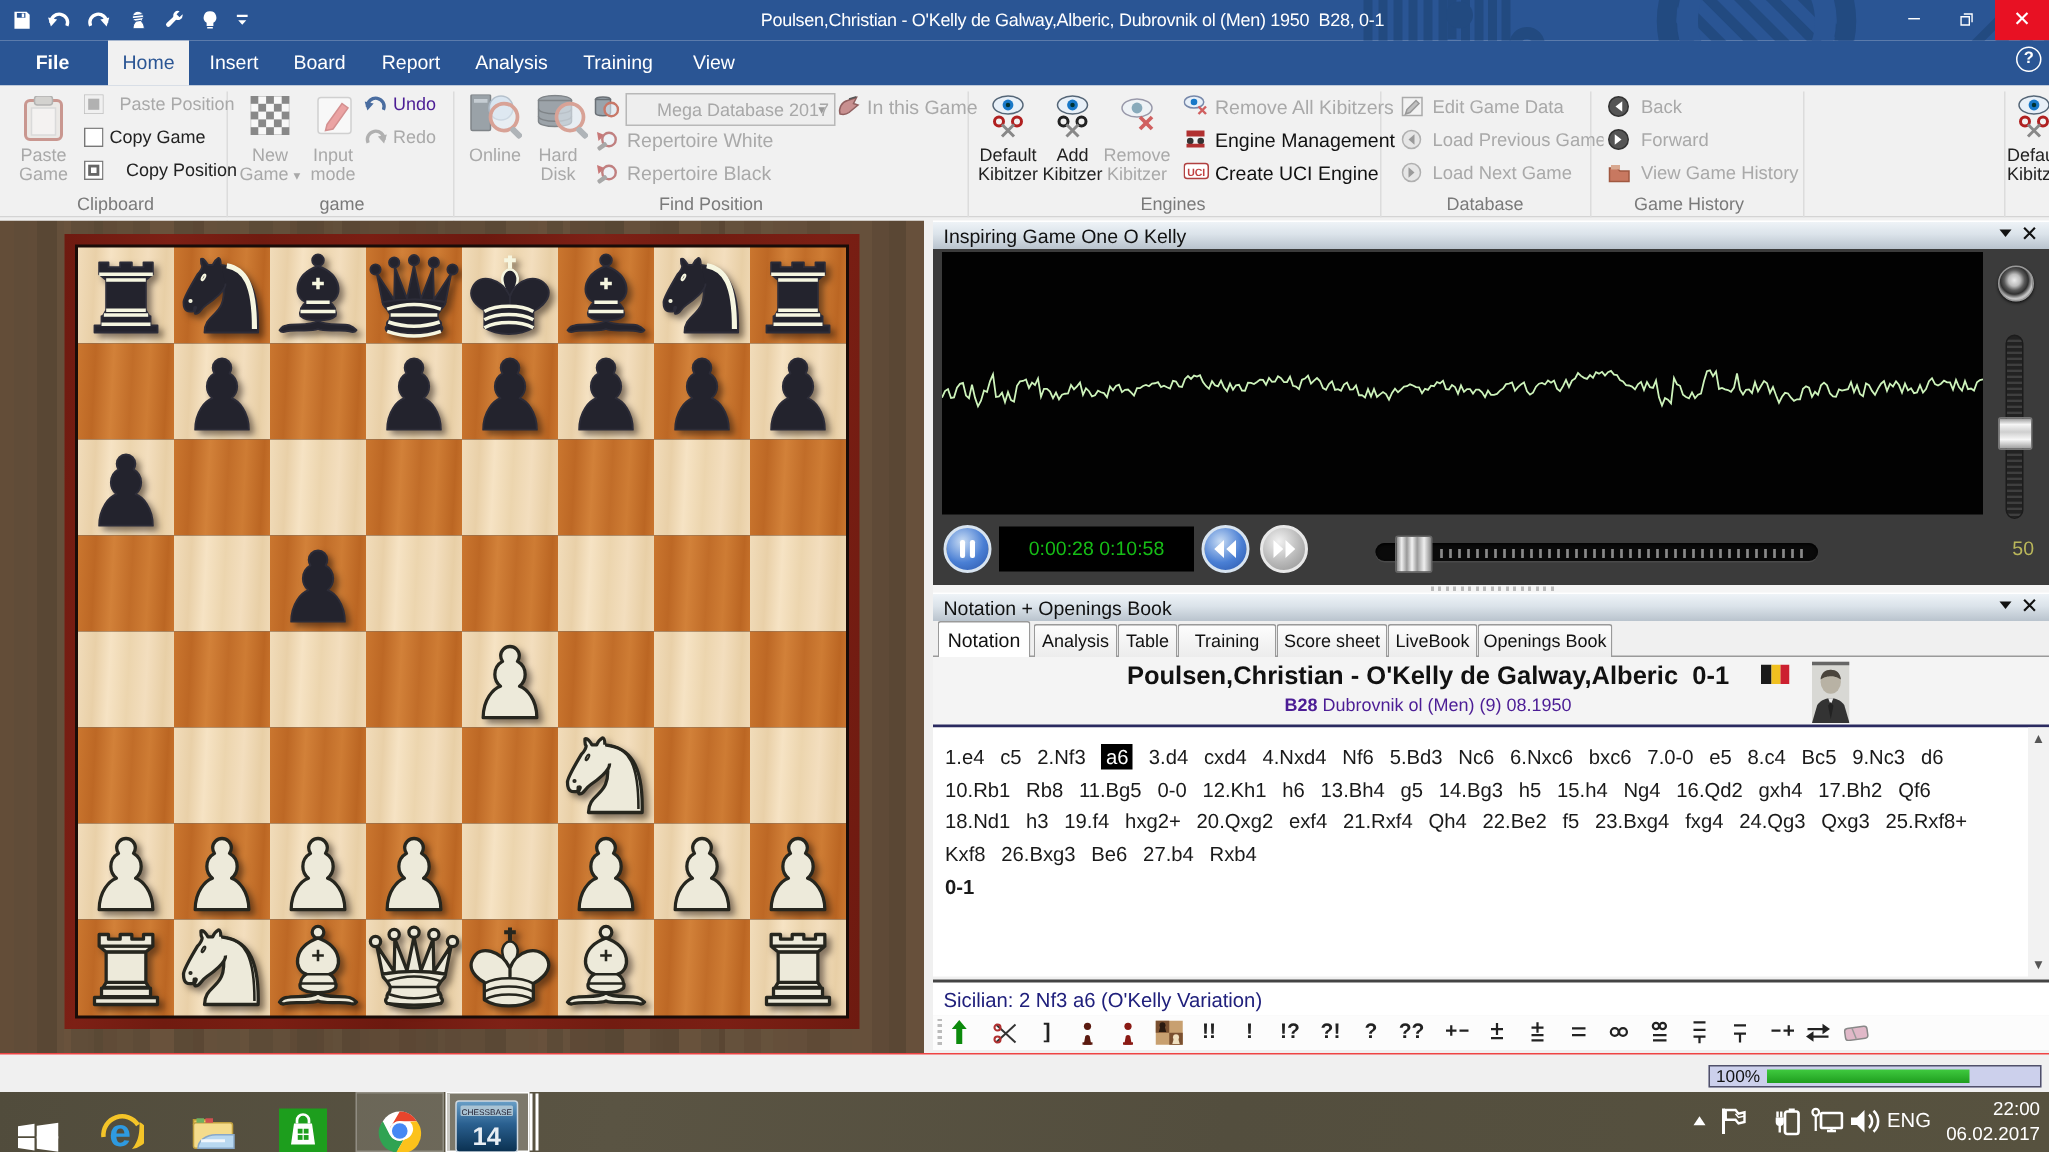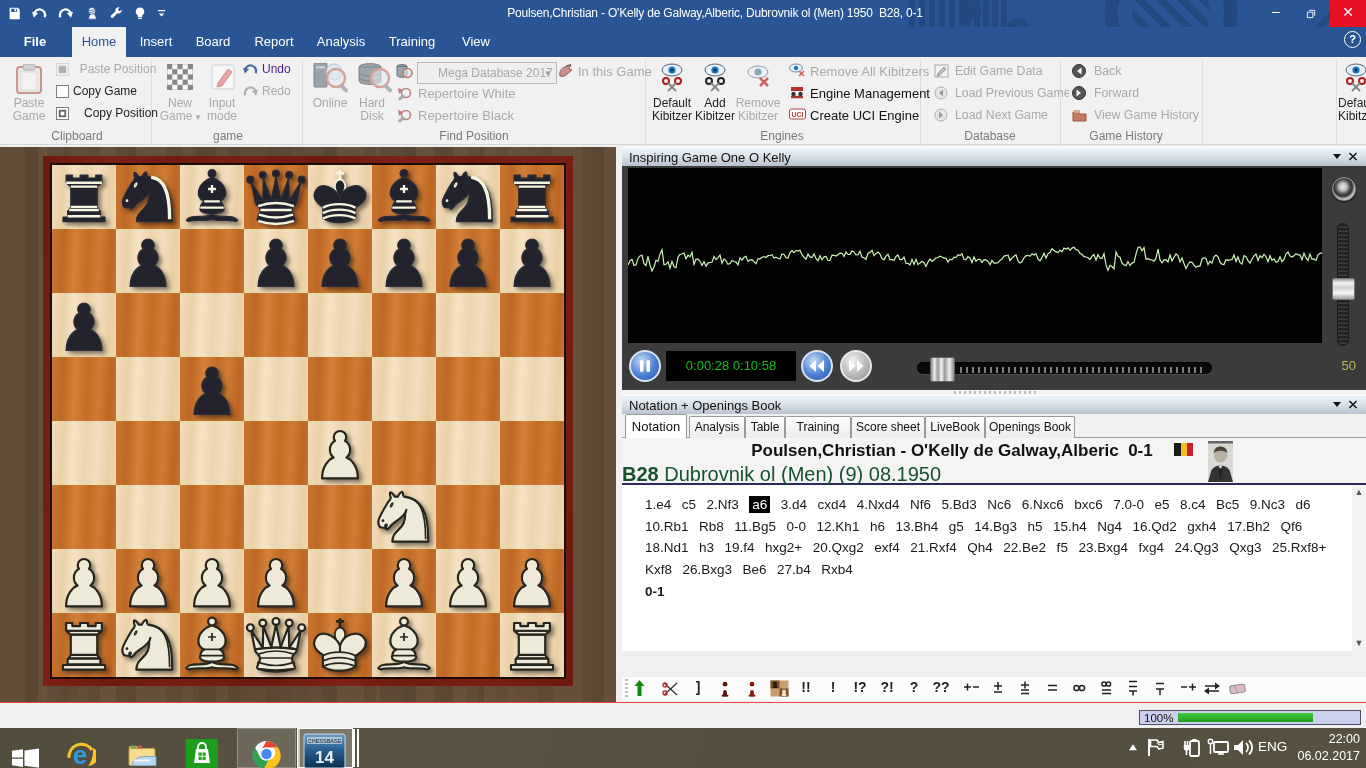--- a/index.html
+++ b/index.html
@@ -51,24 +51,24 @@
 #voltrack{position:absolute;left:715px;top:57px;width:12px;height:123px;background:repeating-linear-gradient(#222 0px,#222 2px,#3f3f3f 3px,#3f3f3f 4px);border-radius:6px;border:1px solid #1c1c1c}
 #volthumb{position:absolute;left:710px;top:112px;width:23px;height:22px;background:linear-gradient(#9a9a9a 0,#f5f5f5 20%,#cfcfcf 45%,#f7f7f7 70%,#9f9f9f 100%);border:1px solid #777;border-radius:2px}
 #vol50{position:absolute;left:706px;top:192px;width:28px;text-align:right;color:#b9b65a;font-size:13px}
 
 #notpanel{position:absolute;left:0;top:250px;width:744px;height:307px}
 #tabs{position:absolute;left:0;top:19px;width:744px;height:24px;background:#f0f0f0;border-bottom:1px solid #9a9a9a;font-size:12px;color:#111}
 .tab{position:absolute;top:2px;height:22px;border:1px solid #9a9a9a;border-bottom:none;background:linear-gradient(#fdfdfd,#ececec);text-align:center;line-height:21px;border-radius:2px 2px 0 0}
 .tab.active{background:#fff;height:24px;top:0;z-index:3;line-height:24px;font-size:13px}
 #gamehdr{position:absolute;left:0;top:43px;width:744px;height:47px;background:#f4f4f4;border-bottom:2px solid #2a2a60}
 #ghl1{position:absolute;left:0;top:3px;width:660px;text-align:center;font-weight:bold;font-size:17px;color:#111}
-#ghl2{position:absolute;left:0;top:25px;width:660px;font-size:20px;color:#14532d}
+#ghl2{position:absolute;left:0;top:25px;width:660px;text-align:center;font-size:12px;color:#4c1d95}
 #flag{position:absolute;left:552px;top:5px;width:19px;height:13px}
 #photo{position:absolute;left:586px;top:3px;width:25px;height:41px}
-#moves{position:absolute;left:0;top:90px;width:730px;height:166px;background:#fff;font-size:13.5px;color:#1a1a1a;line-height:21.7px;padding:9px 0 0 23px;word-spacing:1.5px}
+#moves{position:absolute;left:0;top:90px;width:730px;height:166px;background:#fff;font-size:13.5px;color:#1a1a1a;line-height:21.7px;padding:9px 0 0 8px;word-spacing:1.5px}
 #vscroll{position:absolute;left:730px;top:90px;width:14px;height:166px;background:#f2f2f2}
 .sbtn{position:absolute;left:0;width:14px;height:15px;background:#f2f2f2;color:#555;font-size:8px;text-align:center;line-height:15px}
 #openline{position:absolute;left:0;top:258px;width:744px;height:24px;background:#fff;border-top:2px solid #444;color:#20207c;font-size:13.5px;line-height:23px;padding-left:7px}
 #iconbar{position:absolute;left:0;top:282px;width:744px;height:23px;background:#fcfcfc;font-size:14px;color:#222}
 #iconbar span{position:absolute;top:2px;text-align:center;width:30px}
 #iconbar .sym{top:2px;width:19px;height:18px}
 #iconbar .sym g{stroke:#222;stroke-width:1.5}
 .sbtn{font-size:9px !important}
 
 #statusbar{position:absolute;left:0;top:702px;width:1366px;height:26px;background:#f0f0f0;border-top:1px solid #ef4444}
@@ -743,20 +743,21 @@
           <path d="M5.7 12 C6 7.5 9 5.5 12.5 5.5 C16 5.5 19 7.5 19.3 12 C17 10.2 14 9.8 12.5 9.8 C11 9.8 8 10.2 5.7 12z" fill="#4a443c"></path>
           <path d="M10.8 24.5 h3.4 l-1.7 4.5z" fill="#e8e8e8"></path>
           <path d="M12.5 27 l1.8 2.5 -1.8 9 -1.8 -9z" fill="#222"></path>
         </svg>
  </div>
  <div id="moves">1.e4&nbsp; c5&nbsp; 2.Nf3&nbsp; <span style="background:#000;color:#fff;padding:1px 3px">a6</span>&nbsp; 3.d4&nbsp; cxd4&nbsp; 4.Nxd4&nbsp; Nf6&nbsp; 5.Bd3&nbsp; Nc6&nbsp; 6.Nxc6&nbsp; bxc6&nbsp; 7.0-0&nbsp; e5&nbsp; 8.c4&nbsp; Bc5&nbsp; 9.Nc3&nbsp; d6<br>10.Rb1&nbsp; Rb8&nbsp; 11.Bg5&nbsp; 0-0&nbsp; 12.Kh1&nbsp; h6&nbsp; 13.Bh4&nbsp; g5&nbsp; 14.Bg3&nbsp; h5&nbsp; 15.h4&nbsp; Ng4&nbsp; 16.Qd2&nbsp; gxh4&nbsp; 17.Bh2&nbsp; Qf6<br>18.Nd1&nbsp; h3&nbsp; 19.f4&nbsp; hxg2+&nbsp; 20.Qxg2&nbsp; exf4&nbsp; 21.Rxf4&nbsp; Qh4&nbsp; 22.Be2&nbsp; f5&nbsp; 23.Bxg4&nbsp; fxg4&nbsp; 24.Qg3&nbsp; Qxg3&nbsp; 25.Rxf8+<br>Kxf8&nbsp; 26.Bxg3&nbsp; Be6&nbsp; 27.b4&nbsp; Rxb4<br><b>0-1</b></div>
  <div id="vscroll">
         <div class="sbtn" style="top:0">▲</div>
         <div class="sbtn" style="bottom:0">▼</div>
       </div>
+ <div id="openline">Sicilian: 2 Nf3 a6 (O'Kelly Variation)</div>
  <div id="iconbar">
   <div style="position:absolute;left:3px;top:2px;width:3px;height:18px;background:repeating-linear-gradient(#bbb 0,#bbb 2px,transparent 2px,transparent 4px)"></div>
   <svg class="abs" style="left:12px;top:3px" width="11" height="16" viewBox="0 0 11 16">
           <path d="M5.5 0 L10.5 6 H7.5 V16 H3.5 V6 H0.5z" fill="#0c8a0c"></path>
         </svg>
   <svg class="abs" style="left:40px;top:5px" width="17" height="14" viewBox="0 0 17 14">
           <g stroke="#333" stroke-width="1.3" fill="none">
             <line x1="2" y1="1" x2="15" y2="13"></line>
             <line x1="15" y1="1" x2="2" y2="13"></line>
           </g>

